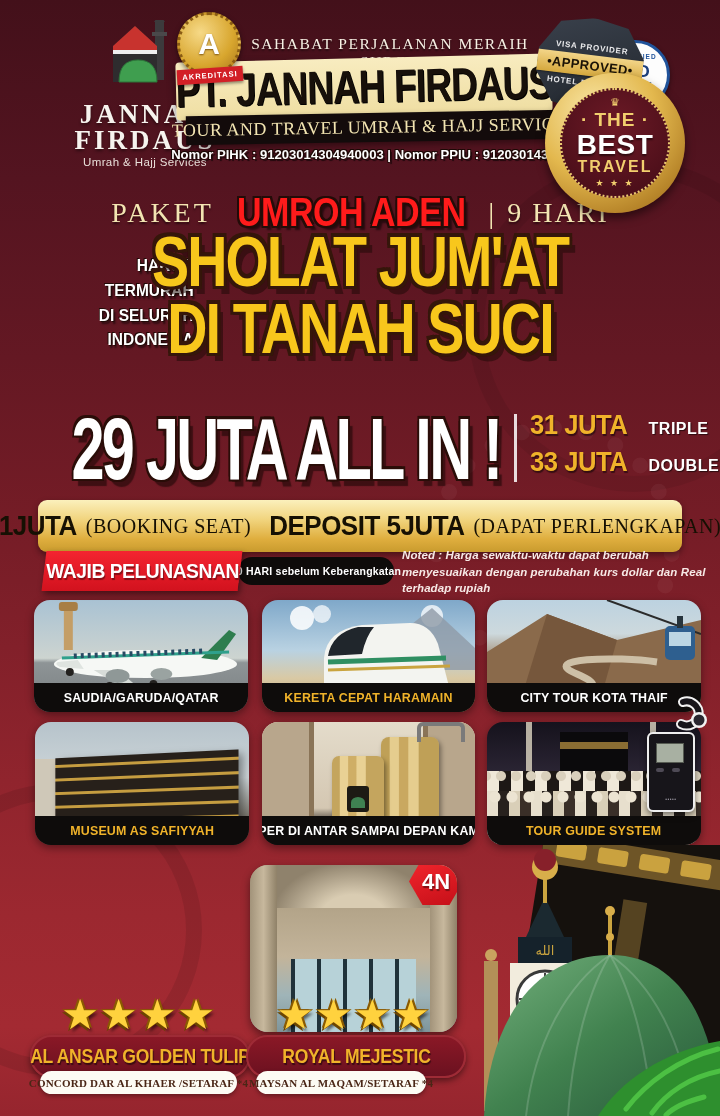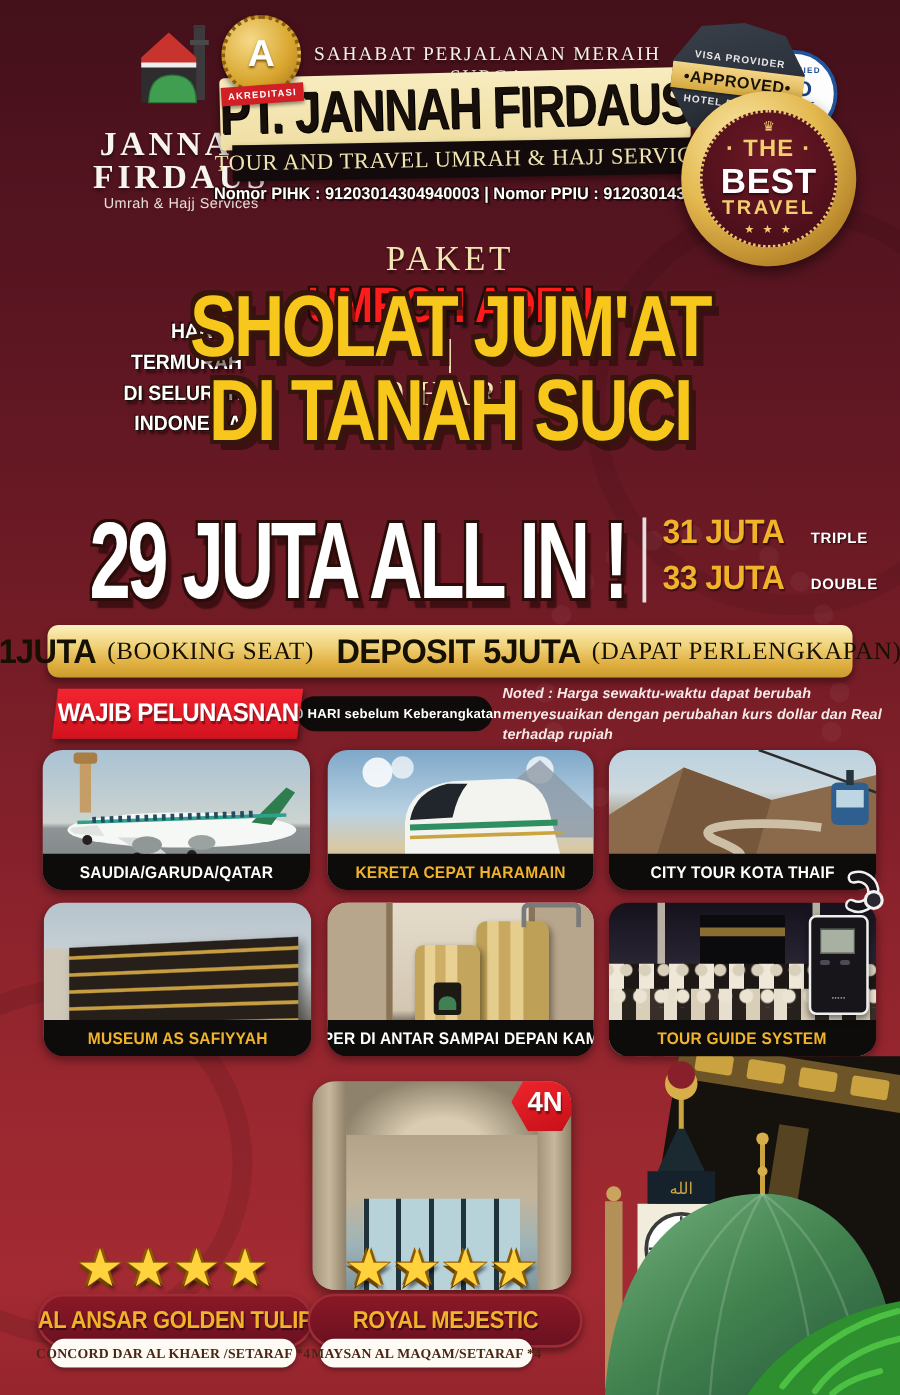--- a/index.html
+++ b/index.html
@@ -41,21 +41,21 @@
     background:radial-gradient(circle at 35% 28%,#f9e7a8,#e3b84e 45%,#b9872b 75%,#8f641a);box-shadow:0 5px 10px rgba(0,0,0,.5);}
   .medal-inner{position:absolute;inset:15px;border-radius:50%;background:radial-gradient(circle at 50% 35%,#6d1a26,#4d0f1a 75%);border:2px dotted #e9c771;display:flex;flex-direction:column;align-items:center;justify-content:center;line-height:1.05;}
   .medal .crown{color:#f2cf6e;font-size:11px;margin-bottom:1px;}
   .medal .l1{color:#f2cf6e;font-weight:700;font-size:19px;letter-spacing:1px;}
   .medal .l1::before{content:"· ";} .medal .l1::after{content:" ·";}
   .medal .l2{color:#ffffff;font-weight:700;font-size:28px;letter-spacing:.5px;text-shadow:0 2px 2px rgba(0,0,0,.5);}
   .medal .l3{color:#f2cf6e;font-weight:700;font-size:16px;letter-spacing:2px;}
   .medal .mstars{color:#f2cf6e;font-size:9px;margin-top:3px;letter-spacing:2px;}
 
   
-  .paket-line{position:absolute;left:0;top:192px;width:720px;display:flex;align-items:center;justify-content:center;flex-direction:column;}
+  .paket-line{position:absolute;left:0;top:192px;width:720px;display:flex;align-items:center;justify-content:center;gap:13px;}
   .paket-word{font-family:"Liberation Serif",serif;font-size:28px;letter-spacing:3px;color:#f3e5b2;text-shadow:0 2px 2px rgba(0,0,0,.5);}
   .paket-name{font-weight:700;font-size:37px;letter-spacing:-.5px;color:#ff1b1b;transform:scaleX(.92) scaleY(1.08);white-space:nowrap;
     text-shadow:-2px -2px 0 #230c08,2px -2px 0 #230c08,-2px 2px 0 #230c08,2px 2px 0 #230c08,4px 4px 2px rgba(0,0,0,.55);}
   .paket-sep{font-family:"Liberation Serif",serif;font-size:30px;color:#f3e5b2;font-weight:400;}
   .paket-dur{font-family:"Liberation Serif",serif;font-size:28px;letter-spacing:2px;color:#f3e5b2;text-shadow:0 2px 2px rgba(0,0,0,.5);}
 
   
   .claim{position:absolute;left:52px;top:253px;width:146px;text-align:right;font-weight:700;font-size:16.5px;line-height:1.5;color:#fff;text-shadow:-1px -1px 0 #200b07,1px 1px 0 #200b07,2px 3px 2px rgba(0,0,0,.55);transform:scaleX(.94);}
   .hero-title{position:absolute;left:140px;top:228px;width:440px;text-align:center;color:#f8c71c;font-weight:700;line-height:.96;transform:scale(.96,1.2);transform-origin:center top;}
   .hero-title .tl{font-size:58px;letter-spacing:-2px;white-space:nowrap;
@@ -63,23 +63,23 @@
   .season{position:absolute;left:563px;top:250px;width:90px;height:102px;background:#fdfcf8;border-radius:18px;box-shadow:0 4px 8px rgba(0,0,0,.4);display:flex;flex-direction:column;justify-content:center;padding-left:11px;box-sizing:border-box;}
   .season span{font-weight:700;font-size:18px;line-height:1.2;color:#6d1020;transform:scaleX(.95);transform-origin:left;}
 
   
   .headline{position:absolute;left:48px;top:398px;width:470px;text-align:center;color:#fff;font-weight:700;font-size:66px;letter-spacing:-3px;white-space:nowrap;transform:scale(.9,1.32);transform-origin:center top;
     text-shadow:-2px -2px 0 #2a0d08,2px -2px 0 #2a0d08,-2px 2px 0 #2a0d08,2px 2px 0 #2a0d08,5px 6px 1px rgba(20,6,3,.55);}
   .opt-divider{position:absolute;left:514px;top:414px;width:2.5px;height:68px;background:rgba(255,255,255,.85);}
   .options{position:absolute;left:530px;top:410px;display:flex;flex-direction:column;gap:6px;}
   .opt{display:flex;align-items:baseline;gap:16px;}
   .opt .price{color:#f0b32a;font-weight:700;font-size:27px;letter-spacing:-.5px;white-space:nowrap;text-shadow:1px 2px 1px rgba(0,0,0,.5);transform:scaleX(.95);transform-origin:left;}
-  .opt .room{color:#fff;font-weight:700;font-size:12px;letter-spacing:.5px;text-shadow:1px 1px 1px rgba(0,0,0,.6);}
-
-  .gold-bar{position:absolute;left:38px;top:500px;width:644px;height:42px;border-radius:9px;
+  .opt .room{color:#fff;font-weight:700;font-size:16px;letter-spacing:.5px;text-shadow:1px 1px 1px rgba(0,0,0,.6);}
+
+  .gold-bar{position:absolute;left:38px;top:500px;width:644px;height:52px;border-radius:9px;
     background:linear-gradient(180deg,#fbf0bc 0%,#f0d27a 40%,#dfae3e 75%,#c99b2e 100%);
     display:flex;align-items:center;justify-content:center;gap:9px;color:#161003;box-shadow:0 3px 6px rgba(0,0,0,.4);white-space:nowrap;}
   .gold-bar .amt{font-weight:700;font-size:26px;letter-spacing:-.5px;transform:scaleY(1.05);}
   .gold-bar .lbl{font-family:"Liberation Serif",serif;font-size:20px;letter-spacing:.5px;}
   .gold-bar .gap{width:12px;}
 
   
   .wajib{position:absolute;left:44px;top:551px;width:196px;height:40px;background:linear-gradient(180deg,#f42430,#d2121e);transform:skewX(-7deg);display:flex;align-items:center;justify-content:center;box-shadow:2px 3px 6px rgba(0,0,0,.45);z-index:2;}
   .wajib span{color:#fff;font-weight:700;font-size:20.5px;letter-spacing:-.5px;transform:skewX(7deg) scaleX(.94);white-space:nowrap;text-shadow:1px 2px 1px rgba(0,0,0,.4);}
   .deadline{position:absolute;left:238px;top:557px;width:156px;height:28px;background:#0e0b0a;border-radius:14px;display:flex;align-items:center;justify-content:center;z-index:1;}

